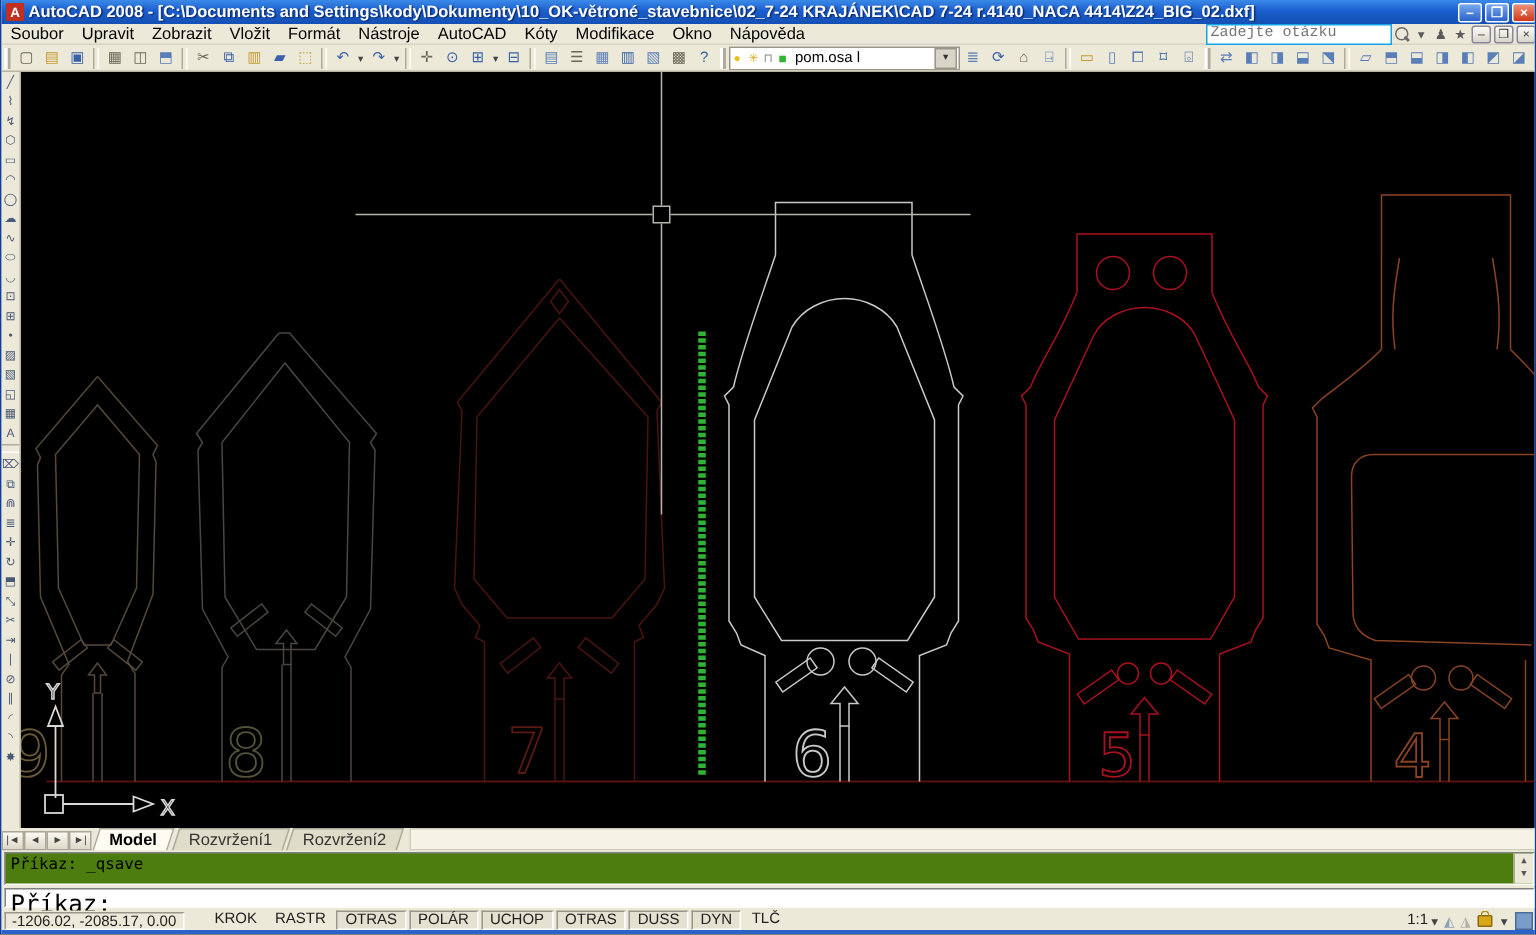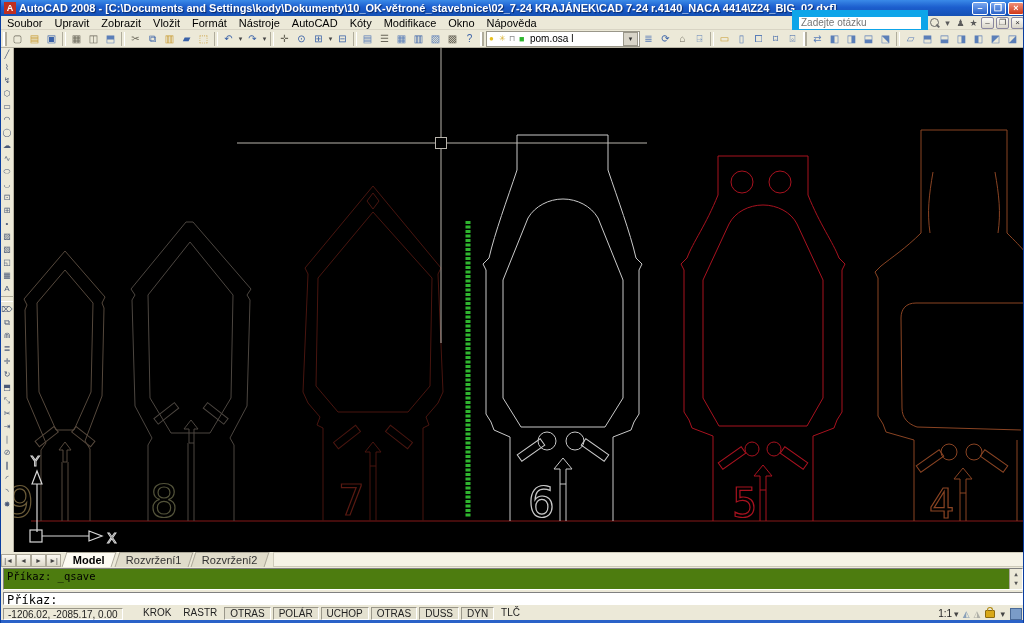--- a/index.html
+++ b/index.html
@@ -15,22 +15,22 @@
   #titlebar .title{white-space:nowrap;font-size:11px;text-shadow:1px 1px 1px #0a2a6a;flex:1;}
   .winbtn{width:16px;height:13px;margin:0 1px;border:1px solid #fff;border-radius:2px;
     background:linear-gradient(180deg,#7aa8f0,#2a62c8);color:#fff;font-size:9px;line-height:11px;
     text-align:center;flex:0 0 auto;box-sizing:border-box;}
   .winbtn.close{background:linear-gradient(180deg,#f09078,#d03818);}
   
   #menubar{position:absolute;left:0;top:16px;width:1024px;height:14px;background:#ece9d8;
     display:flex;align-items:center;border-bottom:1px solid #d8d4c4;box-sizing:border-box;}
   .menu{padding:0 6px;height:14px;line-height:14px;color:#000;}
   #infocenter{margin-left:auto;display:flex;align-items:center;height:14px;}
-  #infocenter input{width:118px;height:12px;font-size:10px;border:7px solid #0ea5e9;
-    padding:0 2px;color:#8a8878;font-family:Liberation Sans, sans-serif;margin-left:32px;}
+  #infocenter input{width:118px;height:12px;font-size:10px;border:1px solid #0ea5e9;
+    padding:0 2px;color:#8a8878;font-family:Liberation Mono, monospace;margin-left:32px;}
   .ic-small{width:13px;height:12px;text-align:center;line-height:12px;font-size:9px;color:#5a5a5a;}
   .lens{width:7px;height:7px;border:1.5px solid #6a6a6a;border-radius:50%;position:relative;margin:2px;}
   .lens:after{content:"";position:absolute;width:4px;height:1.5px;background:#6a6a6a;
     transform:rotate(45deg);left:5px;top:6px;}
   .childbtn{width:13px;height:12px;margin:0 1px;border:1px solid #8a87a0;border-radius:2px;
     background:linear-gradient(180deg,#fdfcf8,#d8d4c8);color:#333;font-size:8px;line-height:10px;
     text-align:center;box-sizing:border-box;}
   
   #toolbar{position:absolute;left:0;top:30px;width:1024px;height:18px;background:#ece9d8;
     display:flex;align-items:center;border-bottom:1px solid #b8b4a4;box-sizing:border-box;overflow:hidden;}
@@ -65,21 +65,21 @@
   
   #cmd{position:absolute;left:0;top:567px;width:1024px;height:40px;background:#ece9d8;
     padding:1px 2px;box-sizing:border-box;}
   #cmd .hist{position:relative;height:22px;background:#4d7c0f;border:1px solid #808080;
     border-right-color:#fff;border-bottom-color:#fff;
     font-family:"DejaVu Sans Mono",monospace;font-size:10.5px;padding:1px 3px;box-sizing:border-box;color:#000;}
   #cmd .vsb{position:absolute;right:0;top:0;width:12px;height:20px;background:#ece9d8;
     border-left:1px solid #aca899;font-size:6px;color:#555;text-align:center;line-height:9px;}
   #cmd .prompt{margin-top:2px;height:13px;background:#fff;border:1px solid #808080;
     border-right-color:#fff;border-bottom-color:#fff;
-    font-family:"DejaVu Sans Mono",monospace;font-size:12px;padding:0 3px;box-sizing:border-box;color:#000;}
+    font-family:"DejaVu Sans Mono",monospace;font-size:16px;padding:0 3px;box-sizing:border-box;color:#000;}
   
   #status{position:absolute;left:0;top:607px;width:1024px;height:13px;background:#ece9d8;
     display:flex;align-items:center;font-size:10px;}
   #coords{width:120px;height:12px;line-height:12px;padding-left:4px;color:#222;
     border:1px solid #fff;border-left-color:#9a978a;border-top-color:#9a978a;margin-left:2px;box-sizing:border-box;}
   .toggle{height:13px;line-height:12px;padding:0 5px;margin:0 1px;color:#222;box-sizing:border-box;}
   .toggle.on{border:1px solid #9a978a;border-right-color:#fff;border-bottom-color:#fff;background:#e4e1d0;}
   #status .right{margin-left:auto;display:flex;align-items:center;}
   #annot-label{color:#222;margin-right:3px;margin-top:47px;}
   .mini{font-size:9px;margin:0 2px;}

